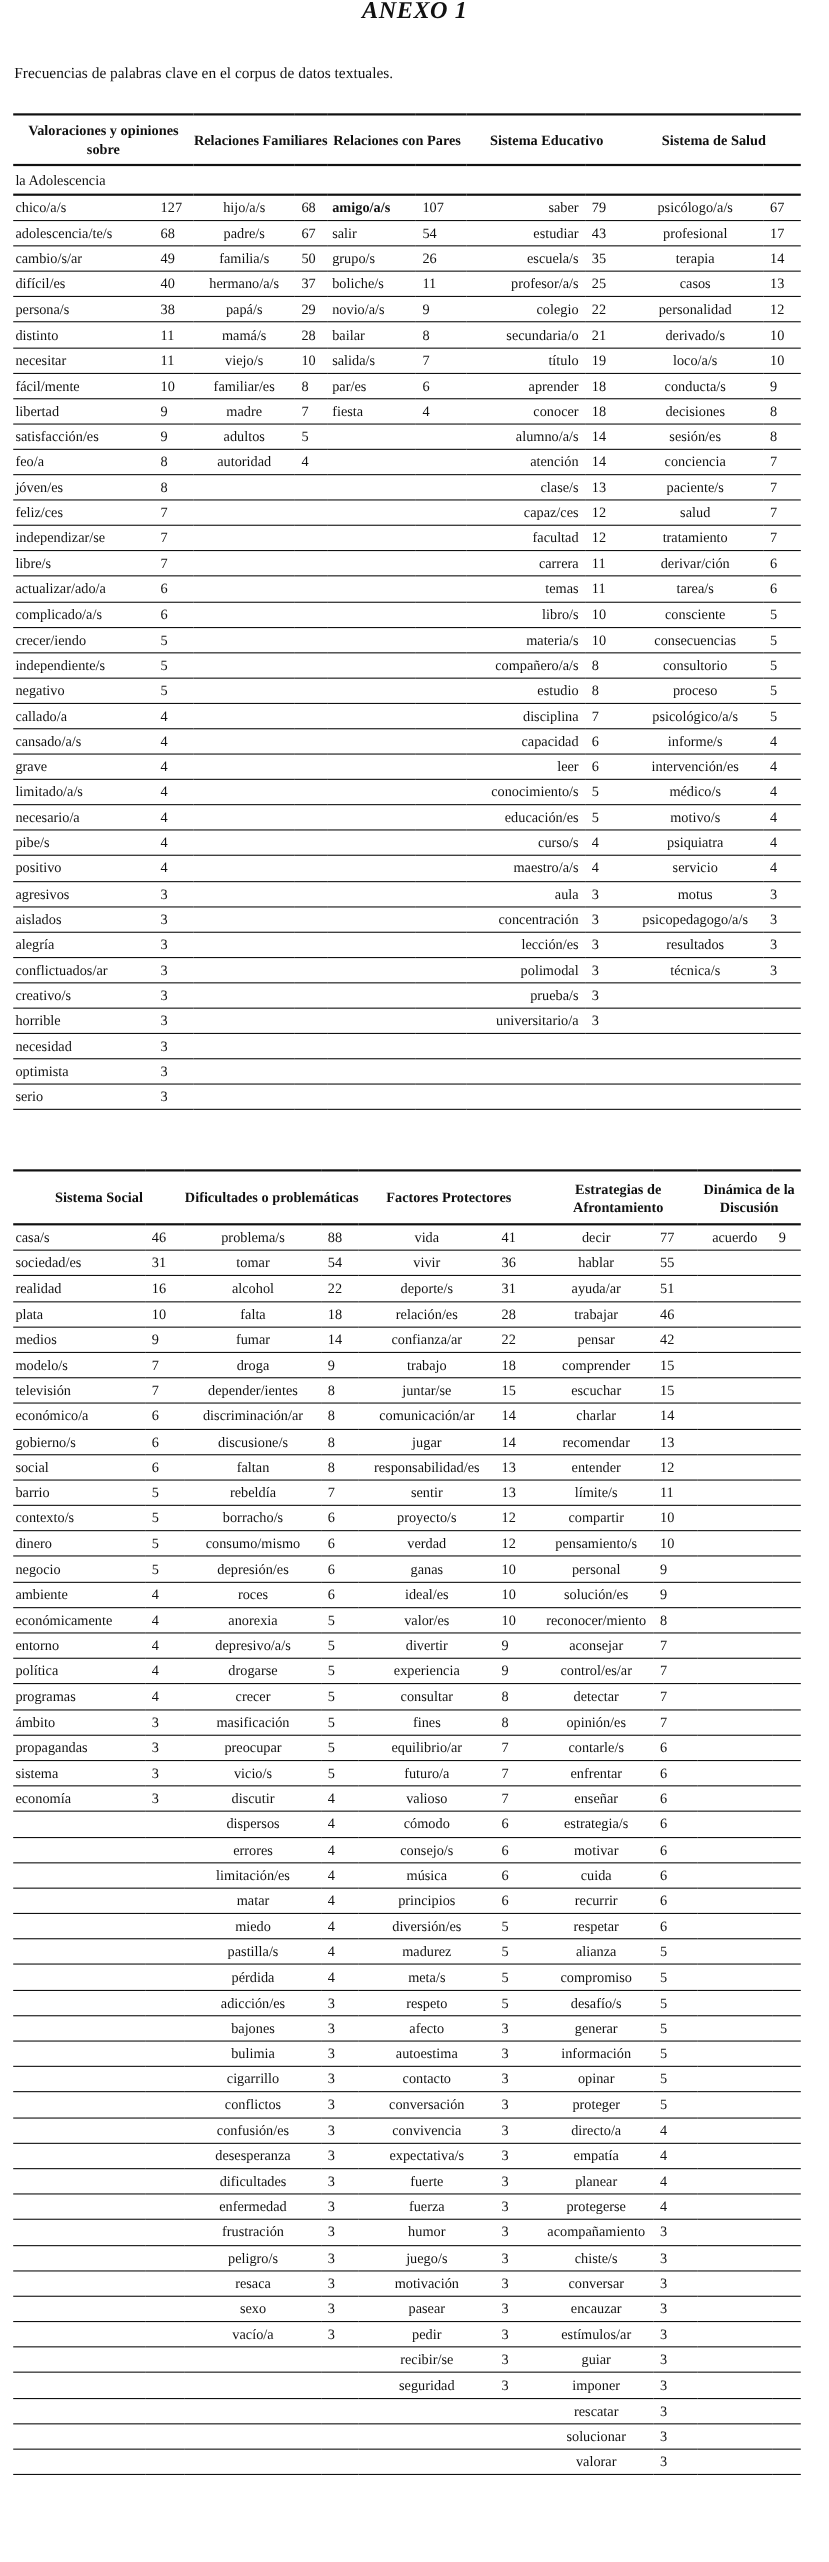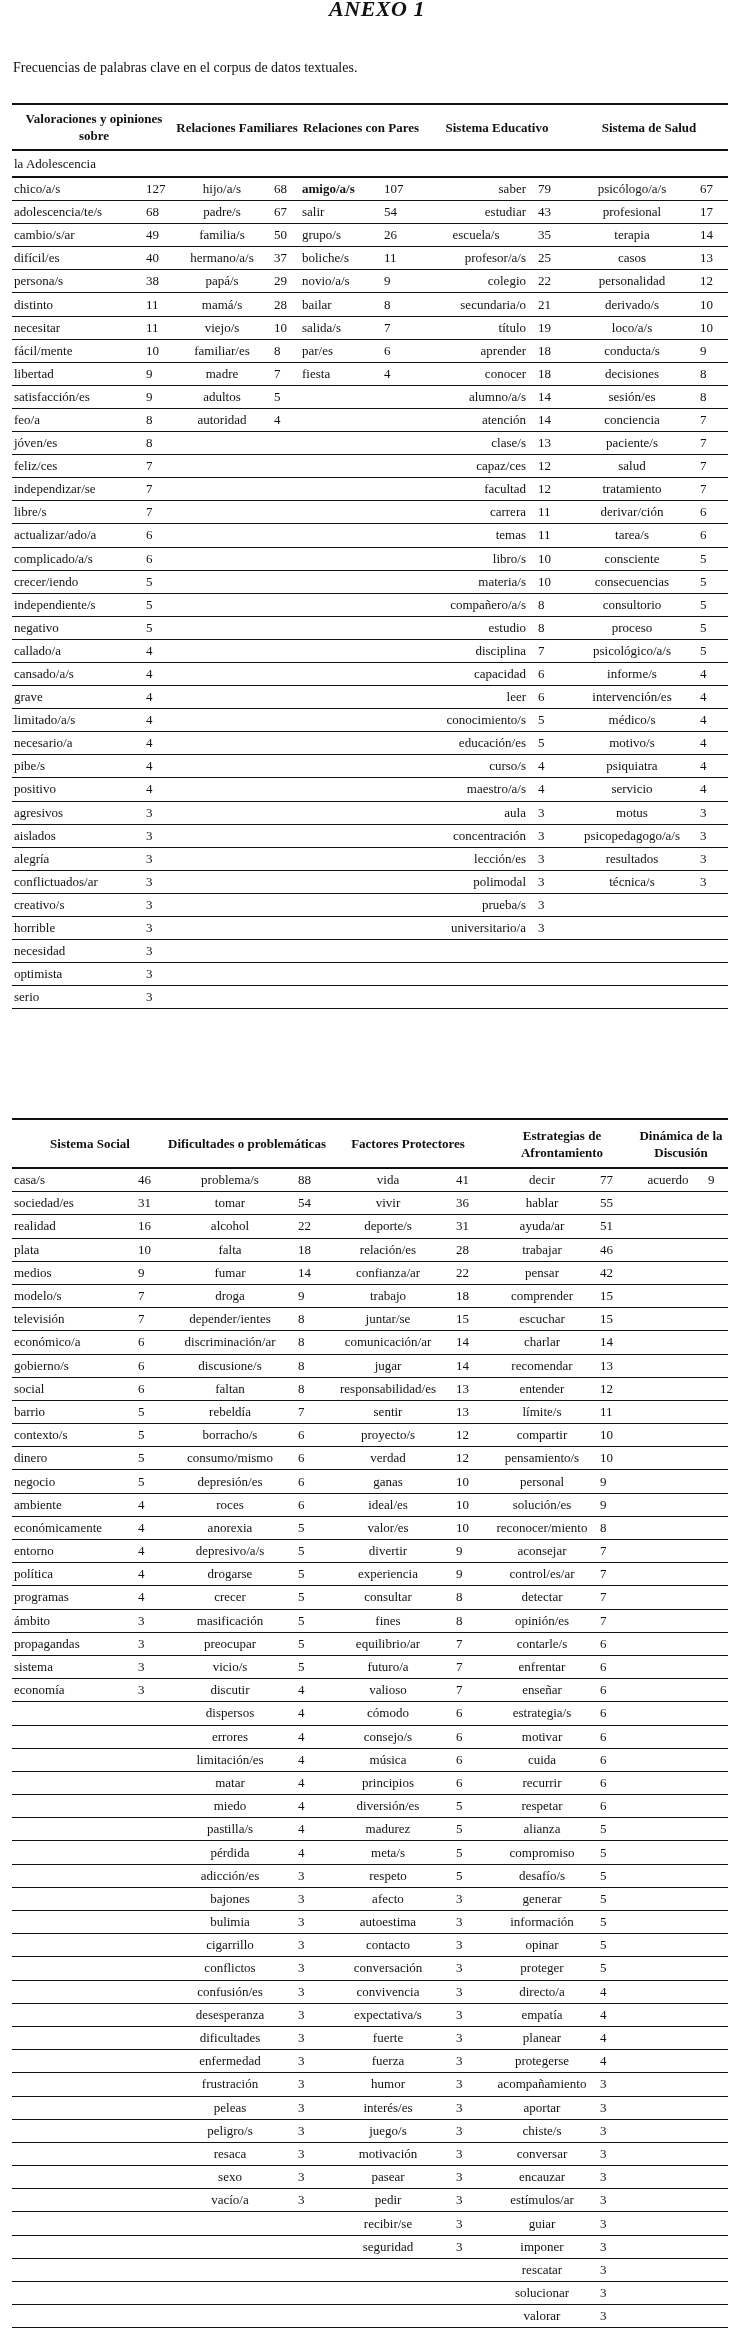--- a/index.html
+++ b/index.html
@@ -3,21 +3,21 @@
 <meta charset="utf-8">
 <style>
   html, body { margin: 0; padding: 0; background: #ffffff; }
   body { width: 754px; height: 2329px; position: relative; overflow: hidden;
          font-family: "Liberation Serif", "DejaVu Serif", serif; color: #111; }
   .title { position: absolute; top: -4px; left: 0; width: 754px; text-align: center;
            font-size: 22px; font-style: italic; font-weight: bold; letter-spacing: 0.5px; }
   .caption { position: absolute; top: 60px; left: 13px; font-size: 14px; }
   table { position: absolute; left: 12px; width: 716px; border-collapse: collapse; font-size: 13px; }
   table.t1 { top: 103px; }
-  table.t2 { top: 1118px; }
+  table.t2 { top: 1063px; }
   th { font-weight: bold; font-size: 13px; text-align: center; vertical-align: middle; line-height: 17px; padding: 0; }
   thead tr.hdr th { height: 44px; border-top: 2px solid #111; border-bottom: 2px solid #111; }
   table.t2 thead tr.hdr th { height: 47px; }
   tr.sub td { height: 23px; border-bottom: 2px solid #111; font-size: 13px; }
   table.t2 tr.sub td { height: 23px; font-weight: bold; text-align: center; }
   tbody td { height: 22.1px; padding: 0 2px; border-bottom: 1.5px solid #111; white-space: nowrap; line-height: 14px; }
   table.t2 tbody td { height: 22.2px; }
   td.w { text-align: center; }
   td.w.left { text-align: left; padding-left: 2px; }
   td.n { text-align: left; padding-left: 6px; }
@@ -78,21 +78,21 @@
         <td class="w">profesional</td>
         <td class="n">17</td>
       </tr>
       <tr>
         <td class="w left">cambio/s/ar</td>
         <td class="n">49</td>
         <td class="w">familia/s</td>
         <td class="n">50</td>
         <td class="w" style="text-align: left; padding-left: 4px;">grupo/s</td>
         <td class="n">26</td>
-        <td class="w" style="padding-right: 6px;">escuela/s</td>
+        <td class="w" style="text-align: right; padding-right: 6px;">escuela/s</td>
         <td class="n">35</td>
         <td class="w">terapia</td>
         <td class="n">14</td>
       </tr>
       <tr>
         <td class="w left">difícil/es</td>
         <td class="n">40</td>
         <td class="w">hermano/a/s</td>
         <td class="n">37</td>
         <td class="w" style="text-align: left; padding-left: 4px;">boliche/s</td>
@@ -988,32 +988,20 @@
         <td class="w">humor</td>
         <td class="n">3</td>
         <td class="w">acompañamiento</td>
         <td class="n">3</td>
         <td class="w"></td>
         <td class="n"></td>
       </tr>
       <tr>
         <td class="w left"></td>
         <td class="n"></td>
-        <td class="w">peleas</td>
-        <td class="n">3</td>
-        <td class="w">interés/es</td>
-        <td class="n">3</td>
-        <td class="w">aportar</td>
-        <td class="n">3</td>
-        <td class="w"></td>
-        <td class="n"></td>
-      </tr>
-      <tr>
-        <td class="w left"></td>
-        <td class="n"></td>
         <td class="w">peligro/s</td>
         <td class="n">3</td>
         <td class="w">juego/s</td>
         <td class="n">3</td>
         <td class="w">chiste/s</td>
         <td class="n">3</td>
         <td class="w"></td>
         <td class="n"></td>
       </tr>
       <tr>

